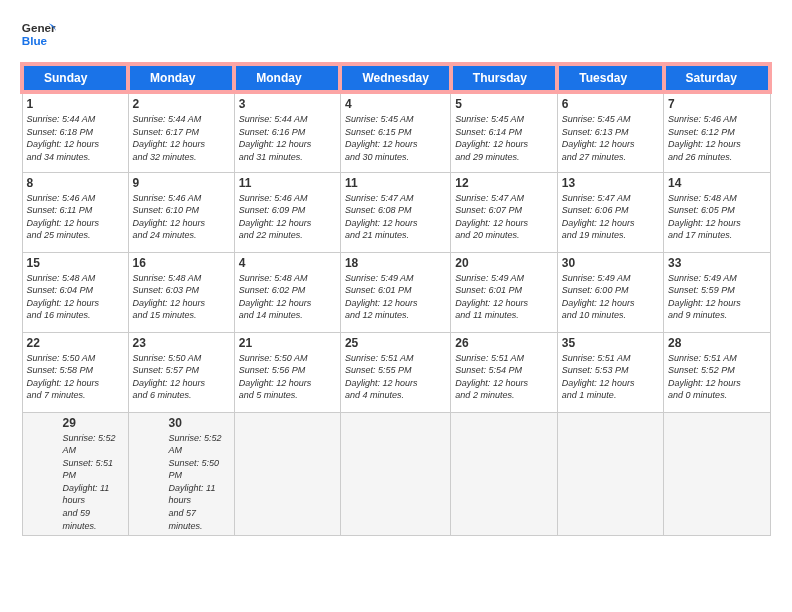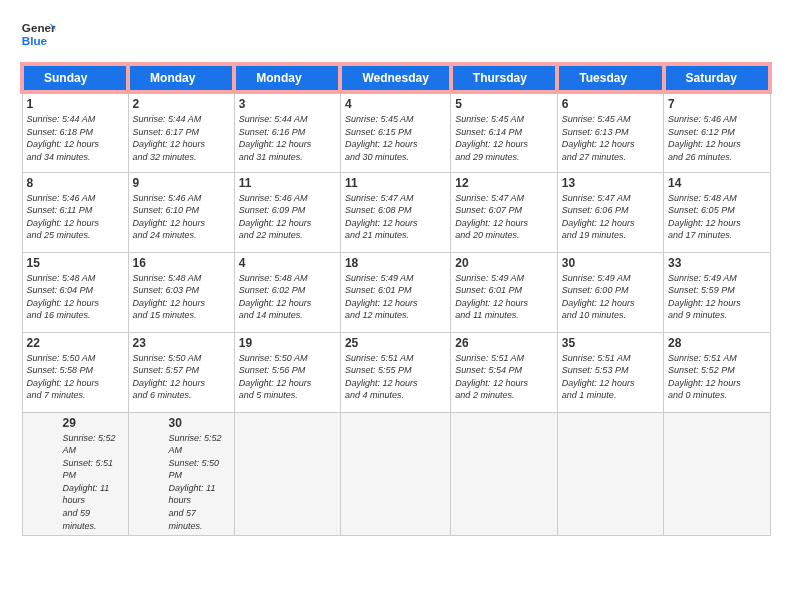--- a/index.html
+++ b/index.html
@@ -210,21 +210,21 @@
         <tr>
           <td>
             <span class="day-num">22</span>
             <div class="day-detail">Sunrise: 5:50 AM<br>Sunset: 5:58 PM<br>Daylight: 12 hours<br>and 7 minutes.</div>
           </td>
           <td>
             <span class="day-num">23</span>
             <div class="day-detail">Sunrise: 5:50 AM<br>Sunset: 5:57 PM<br>Daylight: 12 hours<br>and 6 minutes.</div>
           </td>
           <td>
-            <span class="day-num">19</span>
+            <span class="day-num">21</span>
             <div class="day-detail">Sunrise: 5:50 AM<br>Sunset: 5:56 PM<br>Daylight: 12 hours<br>and 5 minutes.</div>
           </td>
           <td>
             <span class="day-num">25</span>
             <div class="day-detail">Sunrise: 5:51 AM<br>Sunset: 5:55 PM<br>Daylight: 12 hours<br>and 4 minutes.</div>
           </td>
           <td>
             <span class="day-num">26</span>
             <div class="day-detail">Sunrise: 5:51 AM<br>Sunset: 5:54 PM<br>Daylight: 12 hours<br>and 2 minutes.</div>
           </td>

